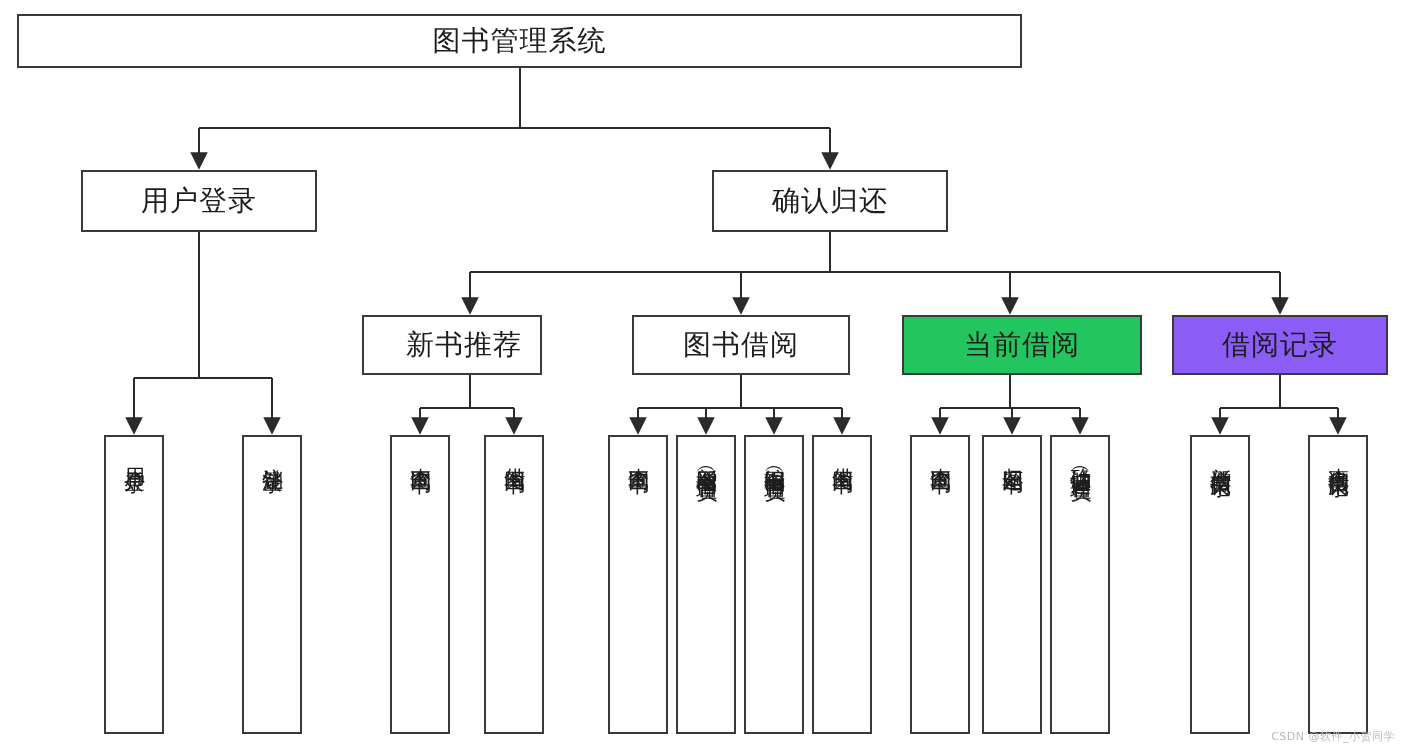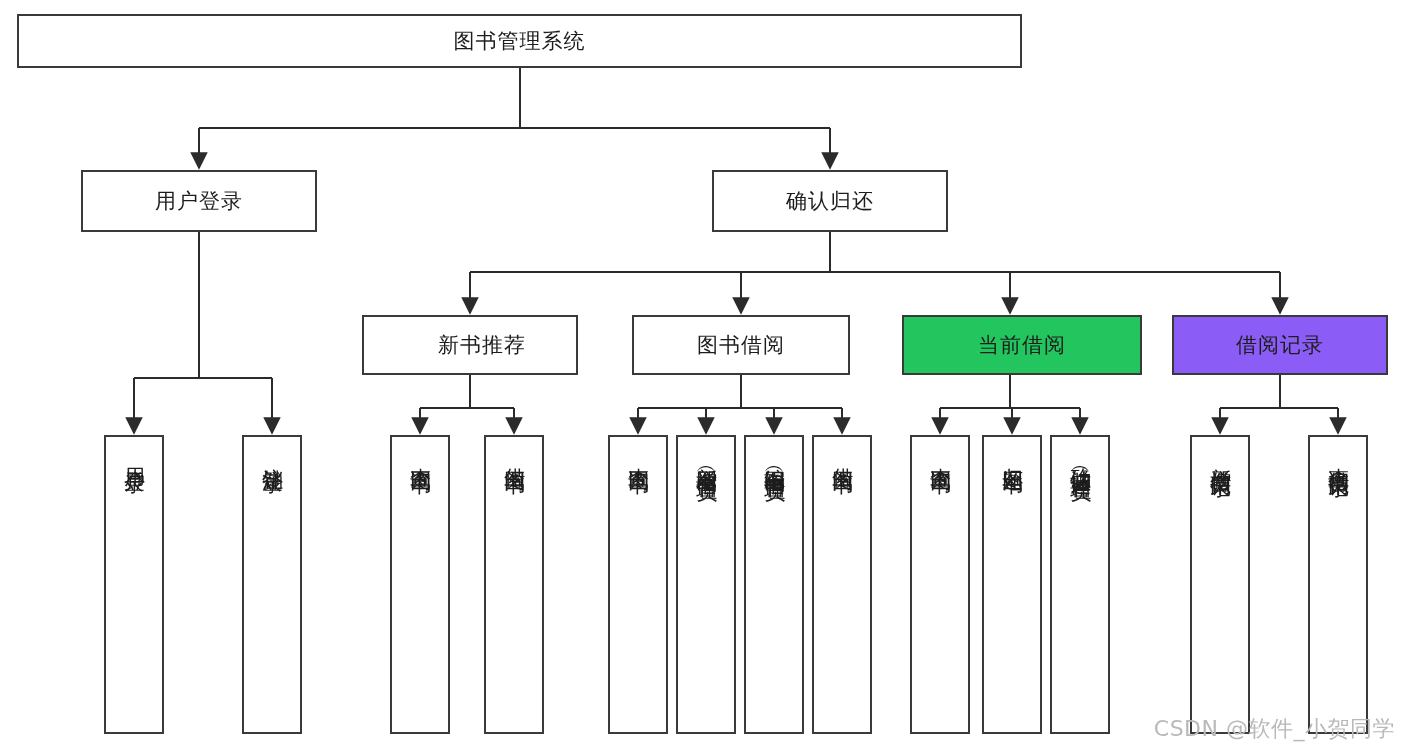--- a/index.html
+++ b/index.html
@@ -28,21 +28,21 @@
     position: absolute;
     box-sizing: border-box;
     background: #ffffff;
     border: 2px solid #3a3a3a;
     display: flex;
     align-items: center;
     justify-content: center;
     color: #1d1d1d;
   }
   .node.horiz {
-    font-size: 21px;
+    font-size: 28px;
     letter-spacing: 1px;
   }
   .node.vert {
     align-items: flex-start;
     justify-content: center;
     padding-top: 14px;
   }
   .node.vert .vlabel {
     writing-mode: vertical-rl;
     text-orientation: upright;
@@ -51,21 +51,21 @@
     letter-spacing: 2px;
     white-space: nowrap;
   }
   .node-label {
     white-space: nowrap;
   }
   #watermark {
     position: absolute;
     right: 10px;
     bottom: 3px;
-    font-size: 22px;
+    font-size: 11px;
     color: #b9b9b9;
     white-space: nowrap;
     letter-spacing: 0.5px;
   }
 </style>
 </head>
 <body>
 
 <div id="canvas">
 
@@ -113,21 +113,21 @@
   <div id="nodes">
       <div class="node horiz" style="left: 17px; top: 14px; width: 1005px; height: 54px; border-color: rgb(58, 58, 58); background: rgb(255, 255, 255); color: rgb(29, 29, 29);">
         <span class="node-label">图书管理系统</span>
       </div>
       <div class="node horiz" style="left: 81px; top: 170px; width: 236px; height: 62px; border-color: rgb(58, 58, 58); background: rgb(255, 255, 255); color: rgb(29, 29, 29);">
         <span class="node-label">用户登录</span>
       </div>
       <div class="node horiz" style="left: 712px; top: 170px; width: 236px; height: 62px; border-color: rgb(58, 58, 58); background: rgb(255, 255, 255); color: rgb(29, 29, 29);">
         <span class="node-label">确认归还</span>
       </div>
-      <div class="node horiz" style="left: 362px; top: 315px; width: 216px; height: 60px; border-color: rgb(58, 58, 58); background: rgb(255, 255, 255); color: rgb(29, 29, 29); padding-left: 24px;">
+      <div class="node horiz" style="left: 362px; top: 315px; width: 180px; height: 60px; border-color: rgb(58, 58, 58); background: rgb(255, 255, 255); color: rgb(29, 29, 29); padding-left: 24px;">
         <span class="node-label">新书推荐</span>
       </div>
       <div class="node horiz" style="left: 632px; top: 315px; width: 218px; height: 60px; border-color: rgb(58, 58, 58); background: rgb(255, 255, 255); color: rgb(29, 29, 29); align-items: center;">
         <span class="node-label">图书借阅</span>
       </div>
       <div class="node horiz" style="left: 902px; top: 315px; width: 240px; height: 60px; border-color: rgb(58, 58, 58); background: #22c55e; color: rgb(29, 29, 29);">
         <span class="node-label">当前借阅</span>
       </div>
       <div class="node horiz" style="left: 1172px; top: 315px; width: 216px; height: 60px; border-color: rgb(58, 58, 58); background: #8b5cf6; color: rgb(29, 29, 29);">
         <span class="node-label">借阅记录</span>

